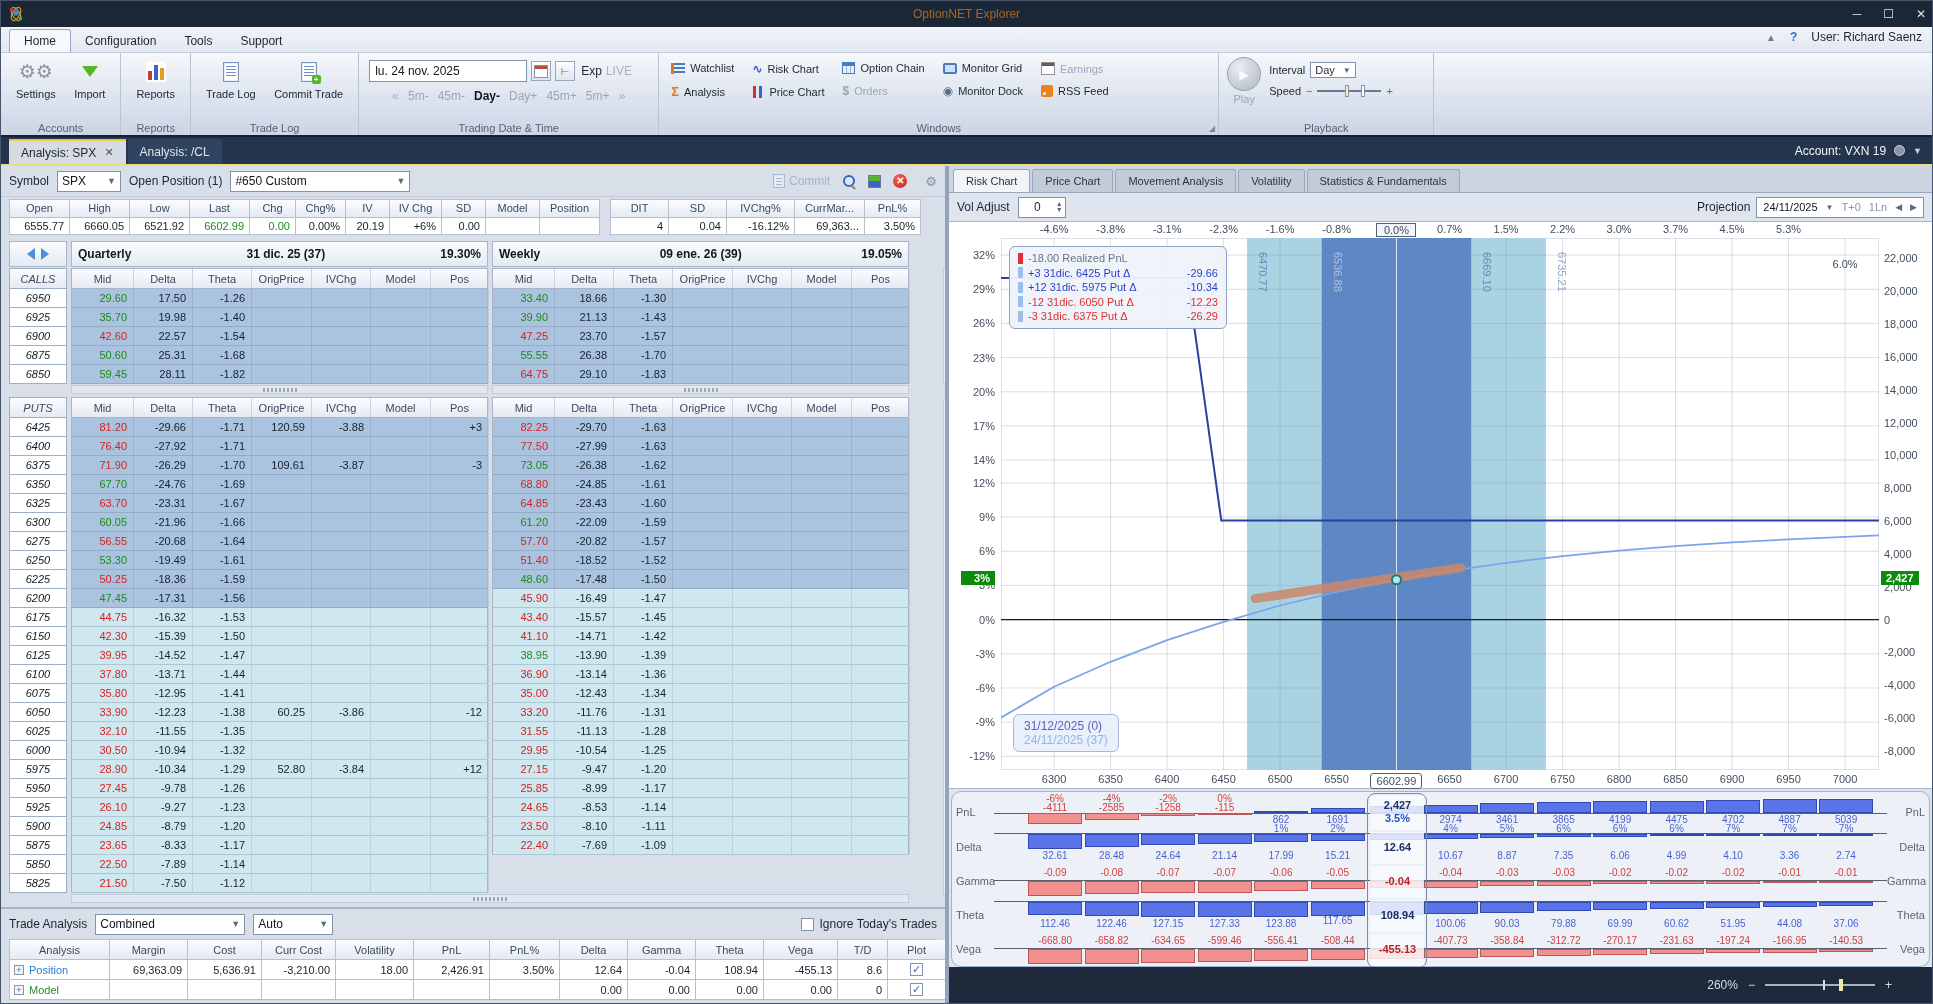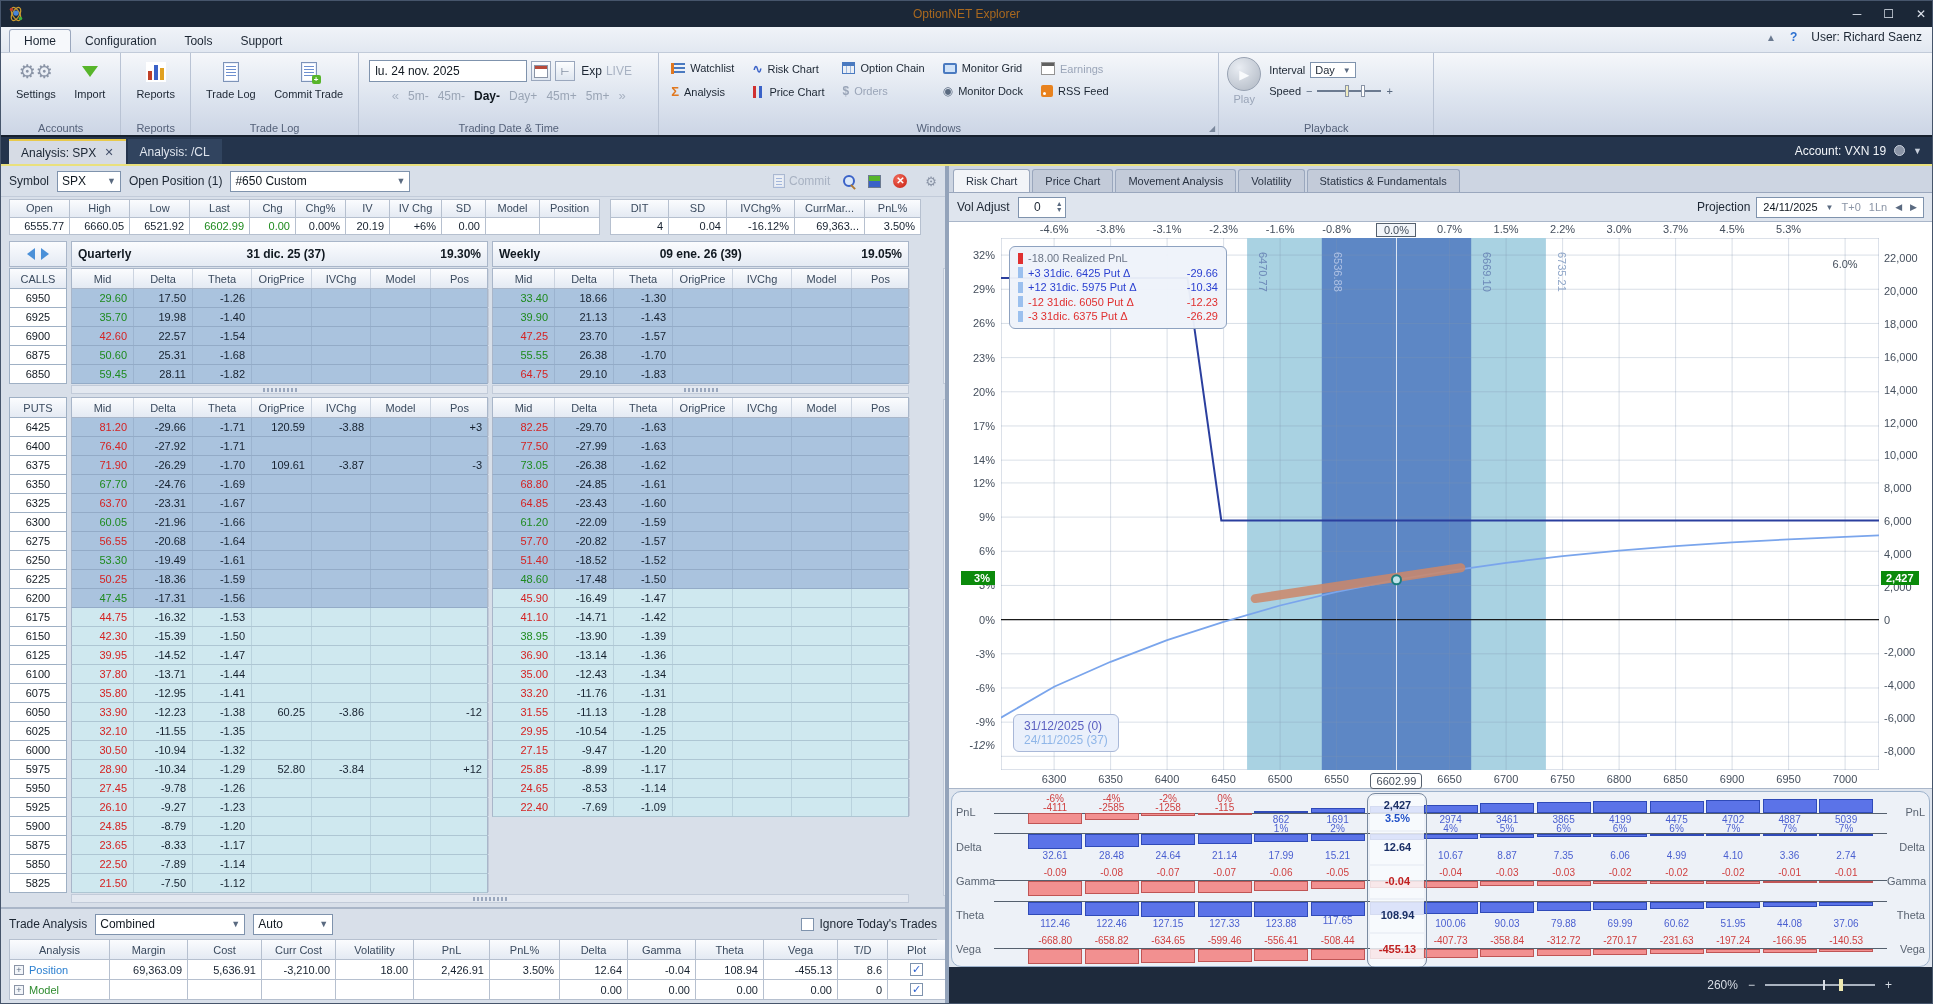--- a/index.html
+++ b/index.html
@@ -123,21 +123,21 @@
 
   
   .chainarea { position:absolute; left:8px; top:75px; width:932px; height:735px; }
   .chainhead { display:flex; height:26px; }
   .arrowsbox { width:58px; border:1px solid #a9b6c9; background:linear-gradient(#fbfcfe,#e4eaf3); display:flex; align-items:center; justify-content:center; gap:6px; }
   .tri-l { width:0;height:0;border:6px solid transparent;border-right:8px solid #4a90d8; }
   .tri-r { width:0;height:0;border:6px solid transparent;border-left:8px solid #4a90d8; }
   .exphead { width:417px; margin-left:4px; border:1px solid #a9b6c9; background:linear-gradient(#fbfcfe,#e4eaf3); display:flex; align-items:center; padding:0 6px; font-size:12px; font-weight:bold; color:#101820; }
   .exphead .mid { flex:1; text-align:center; }
   .chainbody { display:flex; margin-top:1px; }
-  .strikecol { width:58px; }
+  .strikecol { width:58px;font-style:italic; }
   .scell { height:19px; background:#fff; border:1px solid #9fb0c4; border-top:none; font-size:11px; display:flex; align-items:center; justify-content:center; color:#101820; }
   .scell:first-child { border-top:1px solid #9fb0c4; }
   .scell.hd { background:linear-gradient(#fbfcfe,#e4eaf3); color:#3a4a5e; height:21px; }
   .chaincols { width:417px; margin-left:4px; }
   .colhdr { display:grid; grid-template-columns:62px 59px 59px 60px 59px 60px 58px; height:21px; border:1px solid #a9b6c9; background:linear-gradient(#fbfcfe,#e4eaf3); }
   .colhdr div { font-size:11px; color:#3a4a5e; display:flex; align-items:center; justify-content:center; border-right:1px solid #ccd4e0; }
   .crow { display:grid; grid-template-columns:62px 59px 59px 60px 59px 60px 58px; height:19px; border-left:1px solid #a9b6c9; border-right:1px solid #a9b6c9; border-bottom:1px solid rgba(90,110,140,0.28); }
   .crow.deep { background:#aac3de; }
   .crow.lite { background:#cfe8ef; }
   .ccell { font-size:11px; color:#15202e; display:flex; align-items:center; justify-content:flex-end; padding-right:6px; border-right:1px solid rgba(90,110,140,0.18); }
@@ -988,20 +988,29 @@
               <div class="crow lite">
                 <div class="ccell r">45.90</div>
                 <div class="ccell ">-16.49</div>
                 <div class="ccell ">-1.47</div>
                 <div class="ccell "></div>
                 <div class="ccell "></div>
                 <div class="ccell "></div>
                 <div class="ccell "></div>
               </div>
               <div class="crow lite">
+                <div class="ccell r">43.40</div>
+                <div class="ccell ">-15.57</div>
+                <div class="ccell ">-1.45</div>
+                <div class="ccell "></div>
+                <div class="ccell "></div>
+                <div class="ccell "></div>
+                <div class="ccell "></div>
+              </div>
+              <div class="crow lite">
                 <div class="ccell r">41.10</div>
                 <div class="ccell ">-14.71</div>
                 <div class="ccell ">-1.42</div>
                 <div class="ccell "></div>
                 <div class="ccell "></div>
                 <div class="ccell "></div>
                 <div class="ccell "></div>
               </div>
               <div class="crow lite">
                 <div class="ccell g">38.95</div>
@@ -1072,20 +1081,29 @@
                 <div class="ccell ">-1.17</div>
                 <div class="ccell "></div>
                 <div class="ccell "></div>
                 <div class="ccell "></div>
                 <div class="ccell "></div>
               </div>
               <div class="crow lite">
                 <div class="ccell r">24.65</div>
                 <div class="ccell ">-8.53</div>
                 <div class="ccell ">-1.14</div>
+                <div class="ccell "></div>
+                <div class="ccell "></div>
+                <div class="ccell "></div>
+                <div class="ccell "></div>
+              </div>
+              <div class="crow lite">
+                <div class="ccell r">23.50</div>
+                <div class="ccell ">-8.10</div>
+                <div class="ccell ">-1.11</div>
                 <div class="ccell "></div>
                 <div class="ccell "></div>
                 <div class="ccell "></div>
                 <div class="ccell "></div>
               </div>
               <div class="crow lite">
                 <div class="ccell r">22.40</div>
                 <div class="ccell ">-7.69</div>
                 <div class="ccell ">-1.09</div>
                 <div class="ccell "></div>
@@ -1302,21 +1320,21 @@
         <div class="axlbl" style="top: 197.966px; left: 0px; width: 46px; text-align: right;">17%</div>
         <div class="axlbl" style="top: 232.141px; left: 0px; width: 46px; text-align: right;">14%</div>
         <div class="axlbl" style="top: 254.925px; left: 0px; width: 46px; text-align: right;">12%</div>
         <div class="axlbl" style="top: 289.101px; left: 0px; width: 46px; text-align: right;">9%</div>
         <div class="axlbl" style="top: 323.276px; left: 0px; width: 46px; text-align: right;">6%</div>
         <div class="axlbl" style="top: 357.452px; left: 0px; width: 46px; text-align: right;">3%</div>
         <div class="axlbl" style="top: 391.627px; left: 0px; width: 46px; text-align: right;">0%</div>
         <div class="axlbl" style="top: 425.803px; left: 0px; width: 46px; text-align: right;">-3%</div>
         <div class="axlbl" style="top: 459.979px; left: 0px; width: 46px; text-align: right;">-6%</div>
         <div class="axlbl" style="top: 494.154px; left: 0px; width: 46px; text-align: right;">-9%</div>
-        <div class="axlbl" style="top: 517px; left: 0px; width: 46px; text-align: right; font-style: italic;">-12%</div>
+        <div class="axlbl" style="top: 528px; left: 0px; width: 46px; text-align: right;">-12%</div>
         <div class="axlbl" style="top: 30.3094px; left: 935px; width: 52px;">22,000</div>
         <div class="axlbl" style="top: 63.1565px; left: 935px; width: 52px;">20,000</div>
         <div class="axlbl" style="top: 96.0036px; left: 935px; width: 52px;">18,000</div>
         <div class="axlbl" style="top: 128.851px; left: 935px; width: 52px;">16,000</div>
         <div class="axlbl" style="top: 161.698px; left: 935px; width: 52px;">14,000</div>
         <div class="axlbl" style="top: 194.545px; left: 935px; width: 52px;">12,000</div>
         <div class="axlbl" style="top: 227.392px; left: 935px; width: 52px;">10,000</div>
         <div class="axlbl" style="top: 260.239px; left: 935px; width: 52px;">8,000</div>
         <div class="axlbl" style="top: 293.086px; left: 935px; width: 52px;">6,000</div>
         <div class="axlbl" style="top: 325.933px; left: 935px; width: 52px;">4,000</div>

